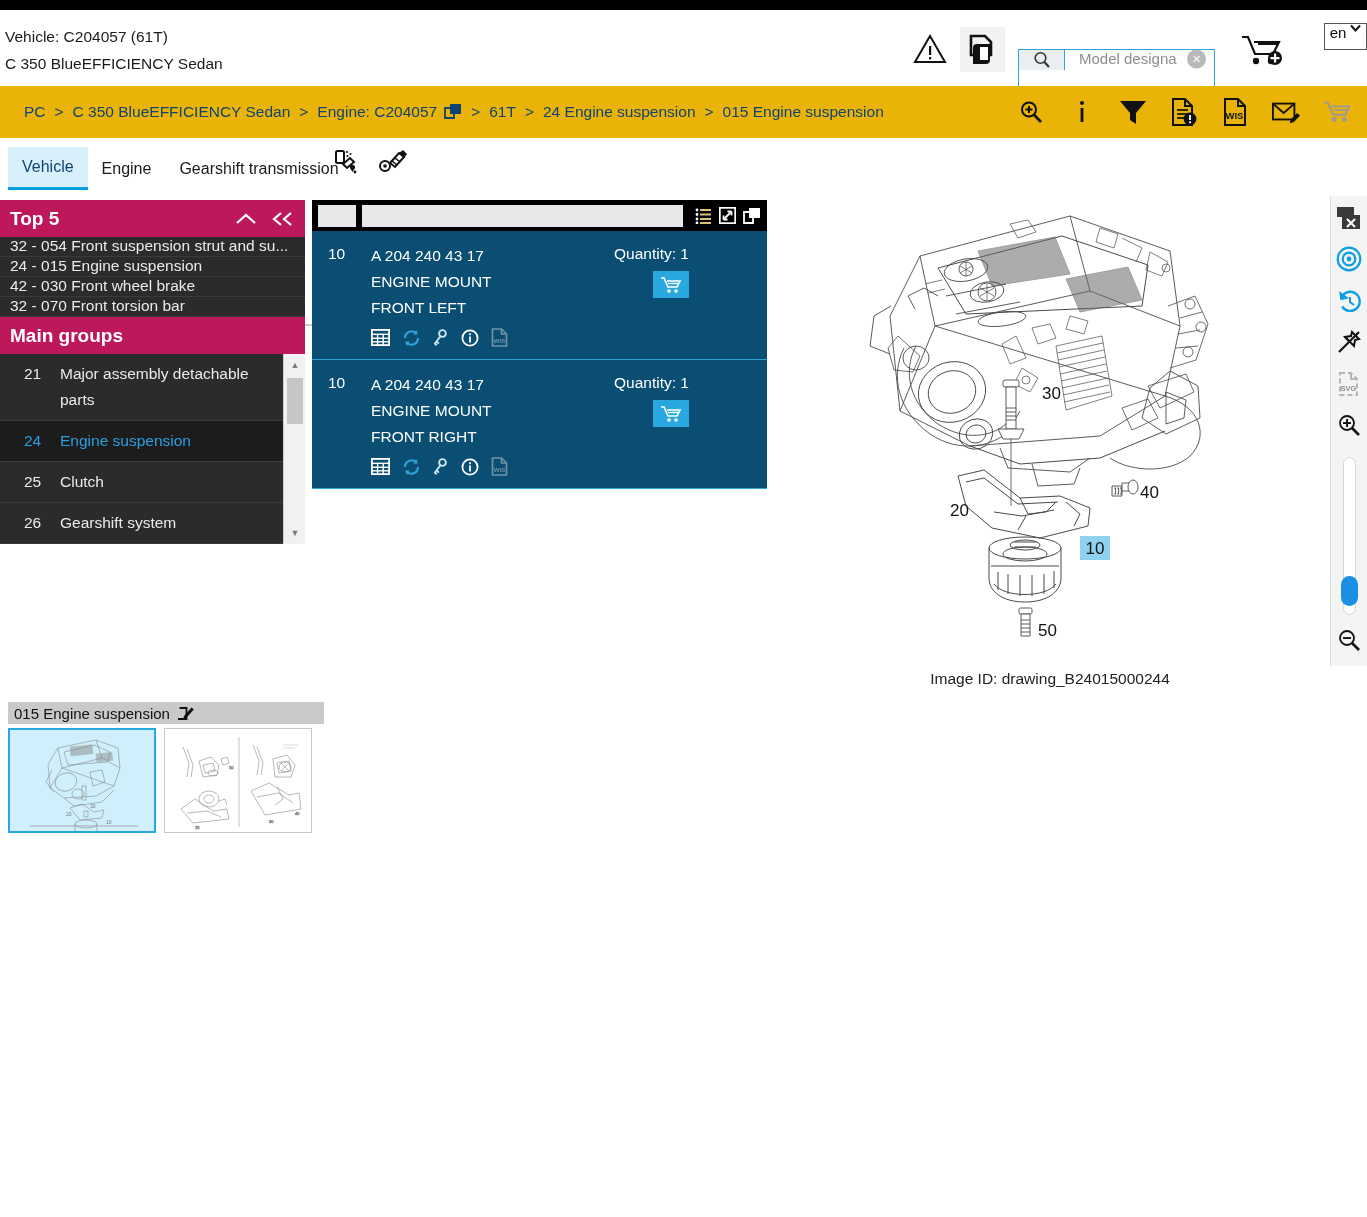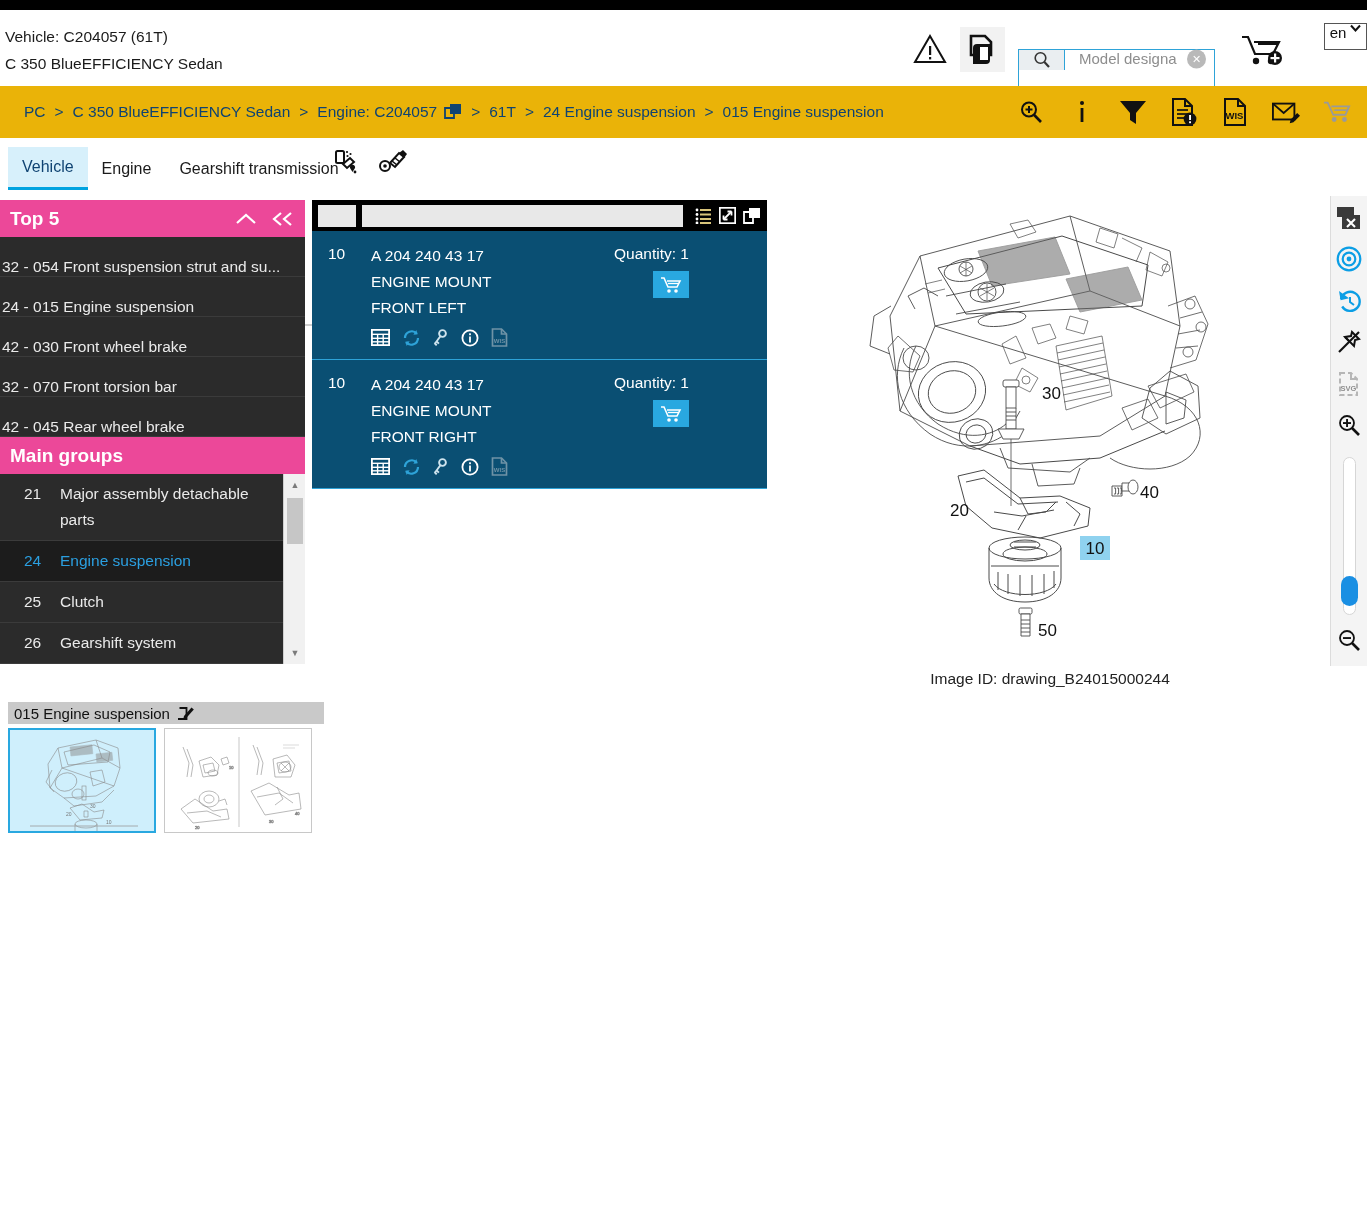--- a/index.html
+++ b/index.html
@@ -91,28 +91,28 @@
     position:absolute; left:1134px; top:150px; width:230px; height:38px;
     border:1px solid #b6b6b6; background:#fff; display:flex;
   }
   .tabsearch .mag { width:44px; background:#f4f4f4; border-right:1px solid #d7d7d7;
                     display:flex; align-items:center; justify-content:center; }
   .tabsearch .fld { flex:1; position:relative; }
 
   
   .sidebar { position:absolute; left:0; top:200px; width:305px; }
   .sb-head {
-    background:#ec4899; color:#fff; height:37px; display:flex; align-items:center;
+    background:#be185d; color:#fff; height:37px; display:flex; align-items:center;
     padding:0 10px; font-size:19px; font-weight:bold; position:relative;
   }
   .sb-head .ctrls { position:absolute; right:10px; top:0; height:37px;
      display:flex; align-items:center; gap:14px; }
   .top5-list { background:#2b2b2b; }
   .top5-item {
-    height:40px; display:flex; align-items:flex-end; padding:0 2px;
+    height:20px; display:flex; align-items:flex-start; padding:0 10px;
     color:#eaeaea; font-size:15.5px; border-bottom:1px solid #3b3b3b;
     white-space:nowrap; overflow:hidden;
   }
   .mg-wrap { position:relative; background:#2b2b2b; height:190px; overflow:hidden; }
   .mg-item {
     display:flex; align-items:flex-start; padding:7px 10px 7px 24px;
     color:#eaeaea; font-size:15.5px; border-bottom:1px solid #3b3b3b;
     line-height:26px;
   }
   .mg-item .num { width:36px; flex:none; }
@@ -397,23 +397,20 @@
           <span>32 - 054 Front suspension strut and su...</span>
         </div>
       <div class="top5-item">
           <span>24 - 015 Engine suspension</span>
         </div>
       <div class="top5-item">
           <span>42 - 030 Front wheel brake</span>
         </div>
       <div class="top5-item">
           <span>32 - 070 Front torsion bar</span>
-        </div>
-      <div class="top5-item">
-          <span>42 - 045 Rear wheel brake</span>
         </div>
     </div>
 
     <div class="sb-head">
       <span>Main groups</span>
     </div>
 
     <div class="mg-wrap">
       <div class="mg-item" style="width:283px">
         <span class="num">21</span>

